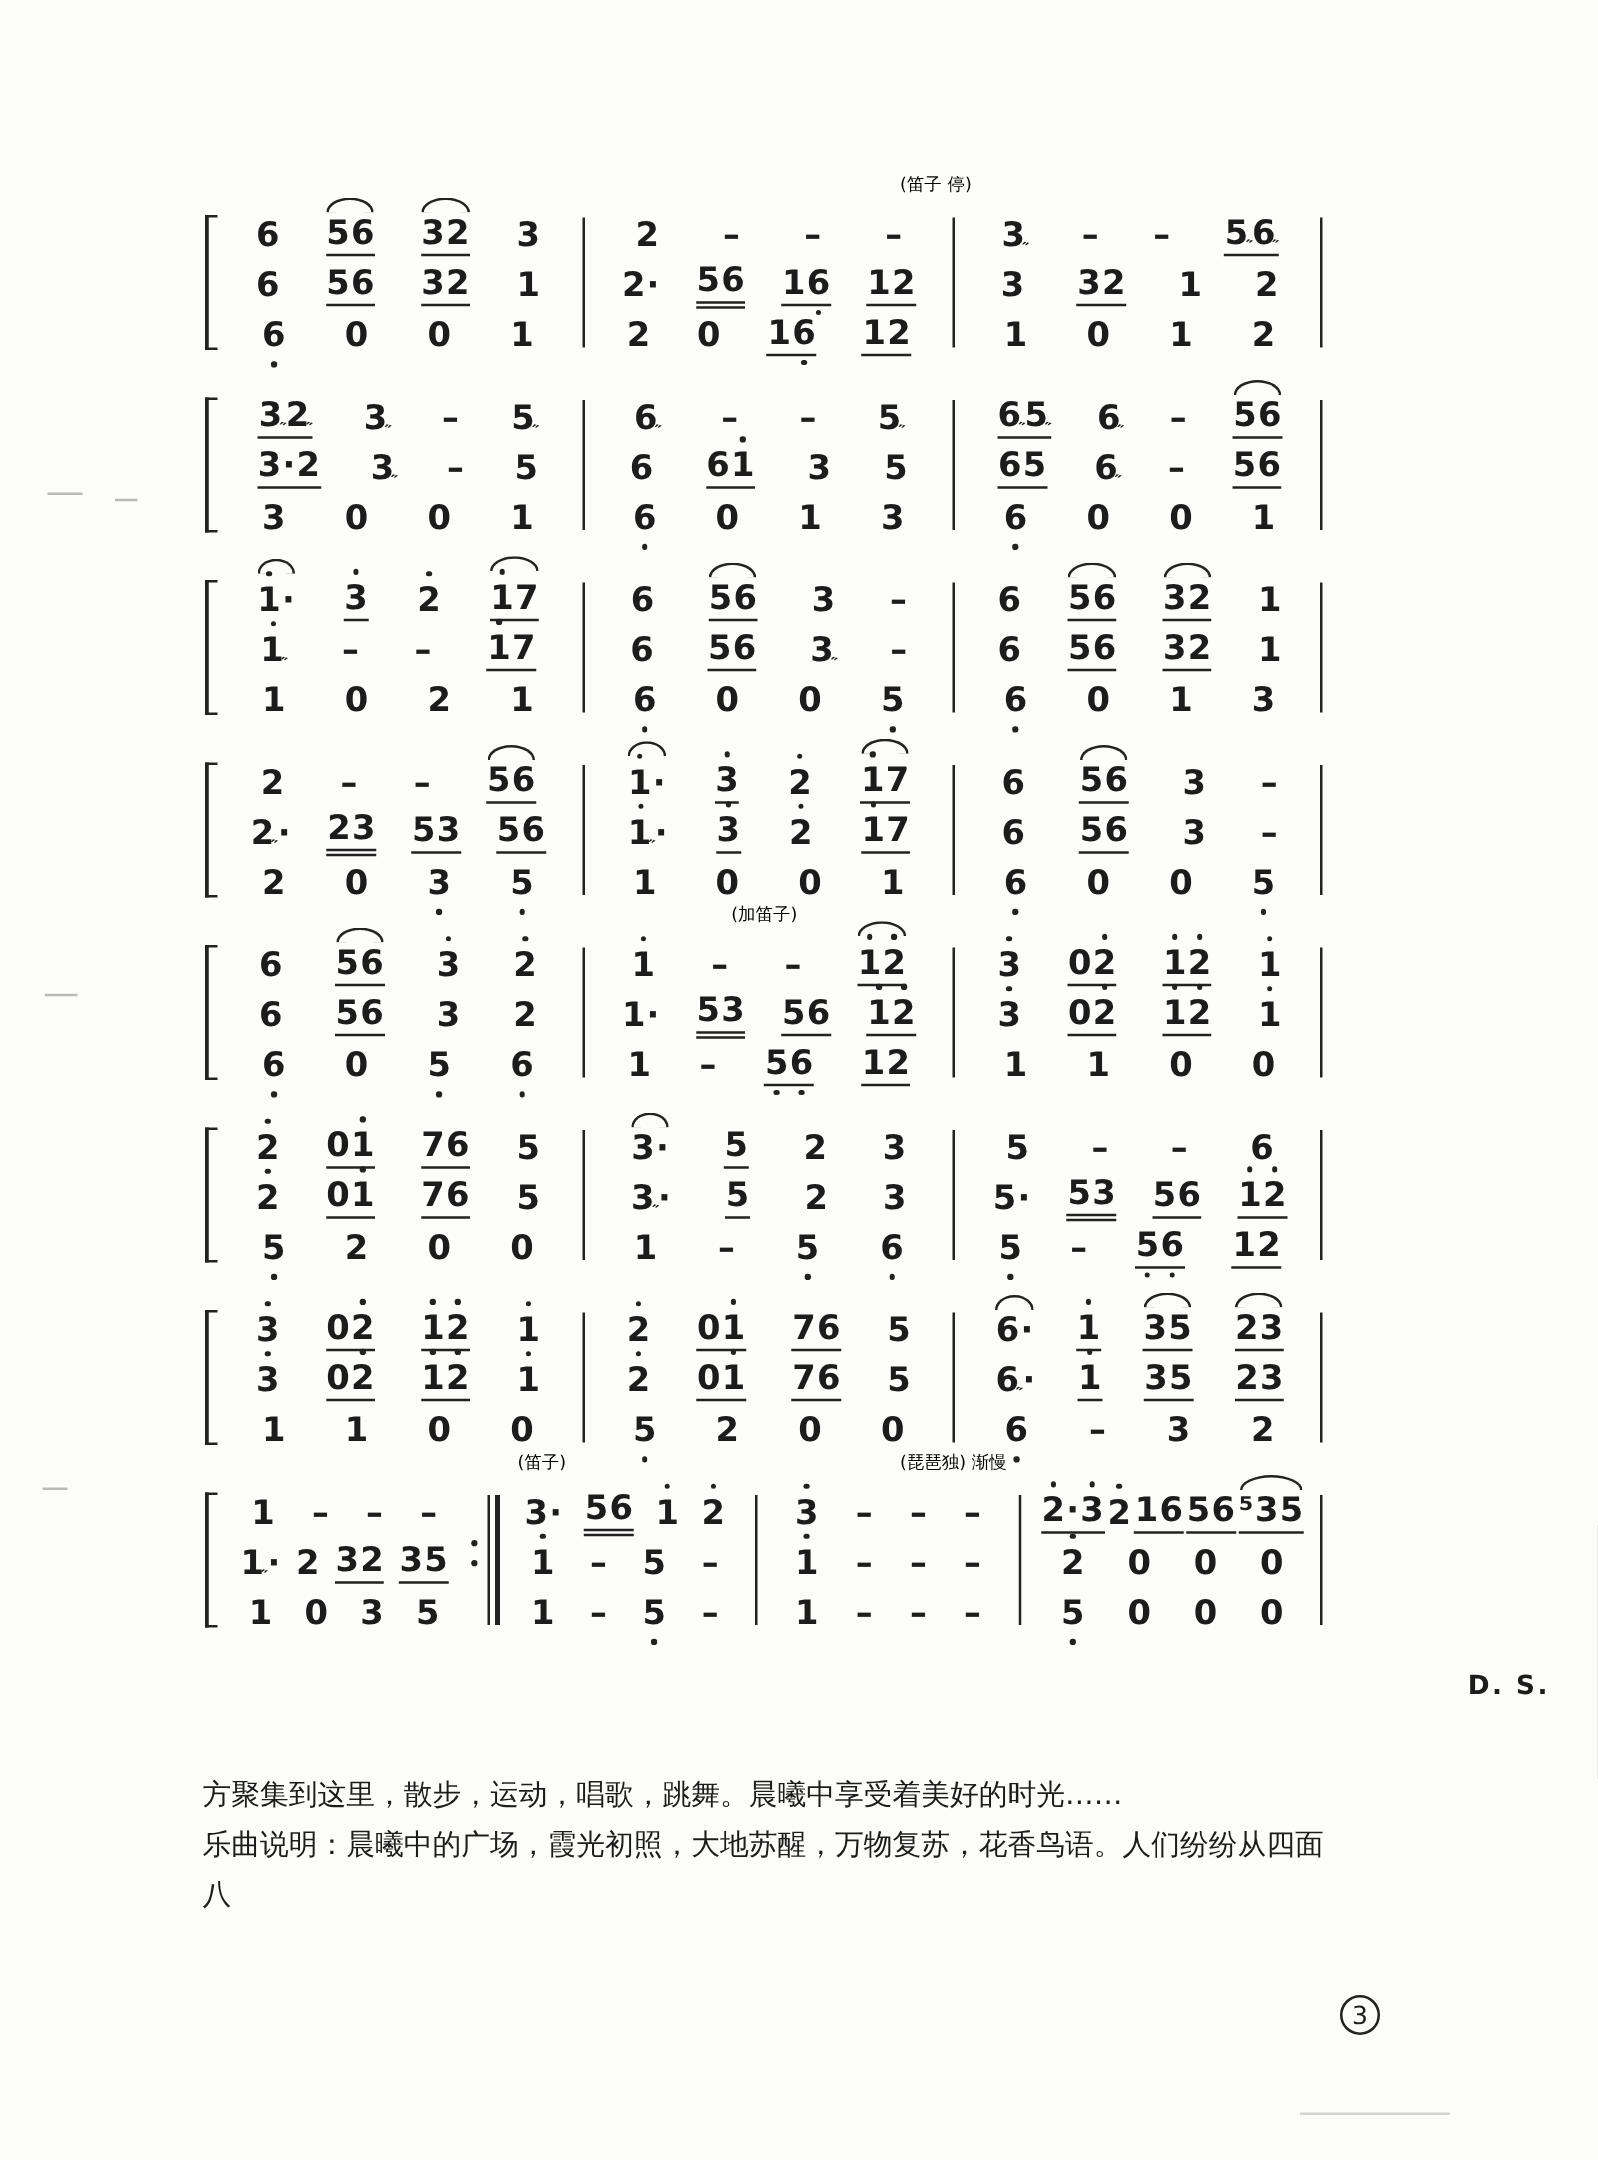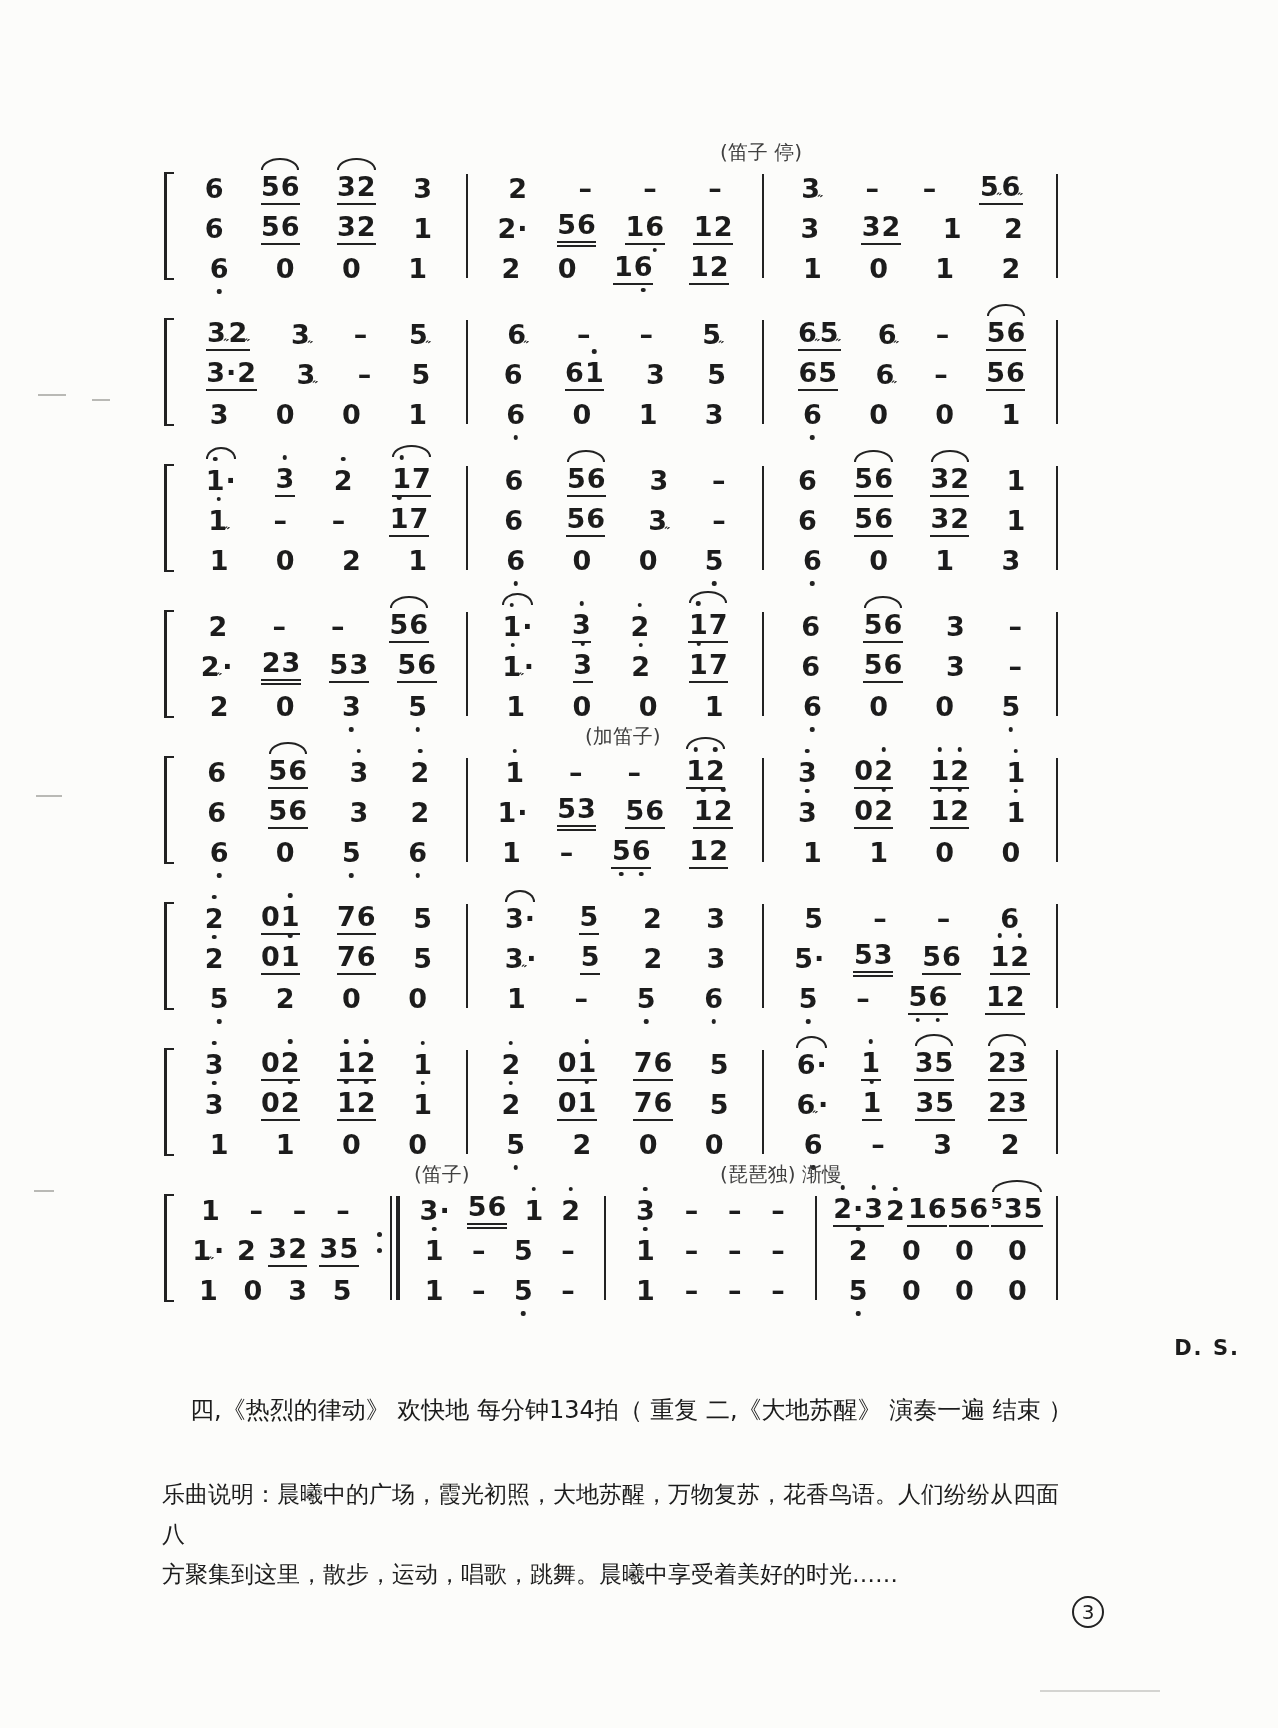--- a/index.html
+++ b/index.html
@@ -3,21 +3,21 @@
 <meta charset="utf-8">
 <style>
   html,body{margin:0;padding:0;background:#dcdcda;}
   .page{position:relative;width:1278px;height:1728px;background:#fcfcfa;overflow:hidden;
         font-family:"DejaVu Sans",sans-serif;color:#1c1c1c;}
   .sheet{position:absolute;left:162px;top:168px;width:900px;}
   .system{position:relative;margin-bottom:26px;}
   .grid{display:grid;grid-template-rows:repeat(3,40px);}
   .measure{display:flex;justify-content:space-around;align-items:center;
            font-size:27px;font-weight:bold;padding:0 8px;white-space:nowrap;}
-  .annotation{position:absolute;top:-29px;font-size:20px;white-space:nowrap;color:#404040;}
+  .annotation{position:absolute;top:-29px;font-size:14px;white-space:nowrap;color:#000000;}
   
   .bracket{position:relative;}
   .bracket::before{content:"";position:absolute;left:2px;top:4px;bottom:8px;width:7px;
                    border-left:3px solid #222;border-top:2.5px solid #222;border-bottom:2.5px solid #222;}
   .bar{position:relative;}
   .bar::before{content:"";position:absolute;left:50%;transform:translateX(-50%);
                top:6px;bottom:10px;width:2px;background:#222;}
   .bar.re::before{left:auto;right:3px;transform:none;width:4px;}
   .bar.re::after{content:"";position:absolute;right:11px;top:6px;bottom:10px;width:2px;background:#222;}
   .rdots{position:absolute;left:4px;top:calc(50% - 2px);width:5px;height:5px;border-radius:50%;
@@ -570,24 +570,23 @@
             <span class="tok"><span class="core"><i class="d lo">5</i></span></span>
             <span class="tok"><span class="core"><i class="d">0</i></span></span>
             <span class="tok"><span class="core"><i class="d">0</i></span></span>
             <span class="tok"><span class="core"><i class="d">0</i></span></span>
           </div>
         </div>
       </div>
       <div class="ds-row">
       <span class="ds-label">D. S.</span>
     </div>
-    <div class="caption">四,《热烈的律动》 欢快地 每分钟134拍（ 重复 二,《大地苏醒》 演奏一遍 结束 ）</div>
     <div class="description">
+      <div>方聚集到这里，散步，运动，唱歌，跳舞。晨曦中享受着美好的时光……</div>
       <div>乐曲说明：晨曦中的广场，霞光初照，大地苏醒，万物复苏，花香鸟语。人们纷纷从四面八</div>
-      <div>方聚集到这里，散步，运动，唱歌，跳舞。晨曦中享受着美好的时光……</div>
     </div>
   </div>
 
   <div class="pagenum">3</div>
 
   <div class="artifact" style="left:38px;top:394px;width:28px;height:2px;"></div>
   <div class="artifact" style="left:92px;top:399px;width:18px;height:2px;"></div>
   <div class="artifact" style="left:36px;top:795px;width:26px;height:2px;"></div>
   <div class="artifact" style="left:34px;top:1190px;width:20px;height:2px;"></div>
   <div class="artifact" style="left:1040px;top:1690px;width:120px;height:2px;opacity:.6;"></div>

